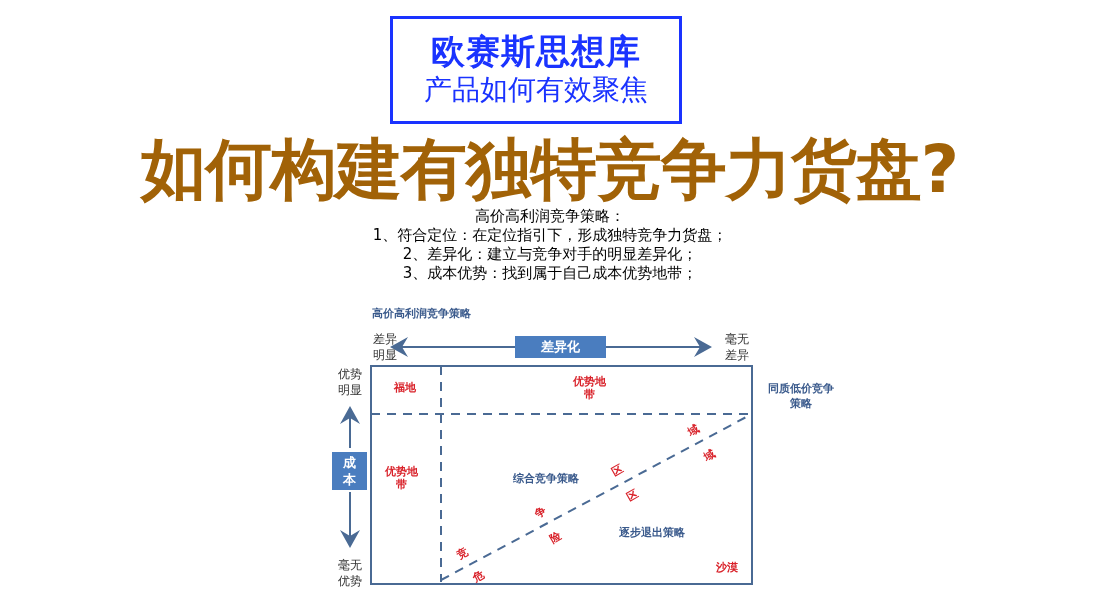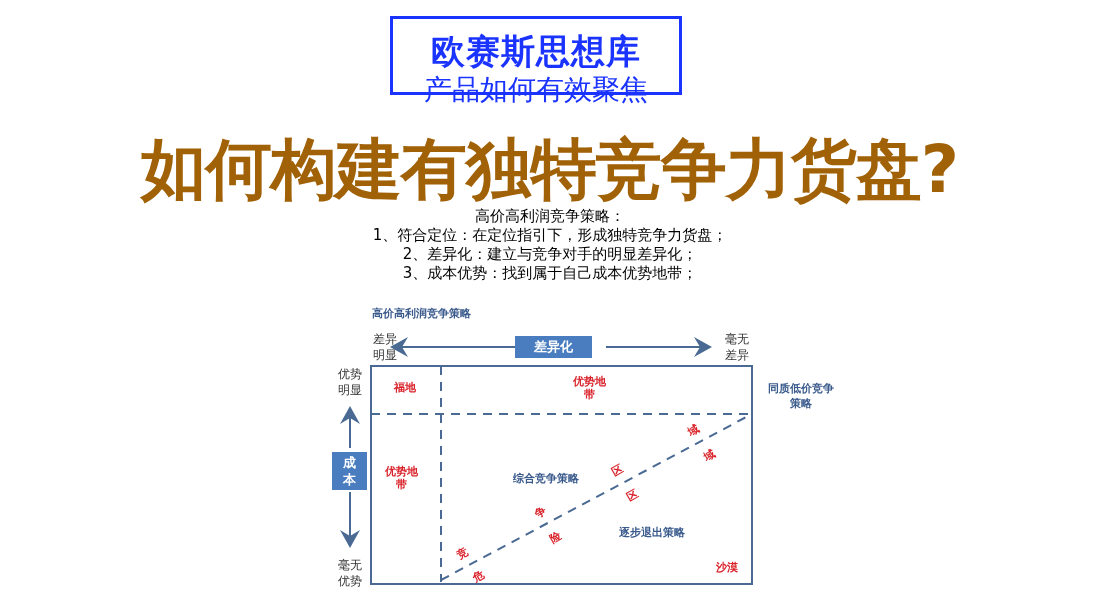--- a/index.html
+++ b/index.html
@@ -1,17 +1,17 @@
 <!DOCTYPE html>
 <html><head>
 <meta charset="utf-8">
 <style>
   html,body{margin:0;padding:0;background:#ffffff;}
   body{width:1099px;height:614px;position:relative;overflow:hidden;font-family:"DejaVu Sans","Liberation Sans",sans-serif;}
-  .brand-box{position:absolute;left:390px;top:16px;width:292px;height:79px;border:3px solid #1a33ff;box-sizing:border-box;text-align:center;color:#1a33ff;}
+  .brand-box{position:absolute;left:390px;top:16px;width:292px;height:108px;border:3px solid #1a33ff;box-sizing:border-box;text-align:center;color:#1a33ff;}
   .brand-title{font-size:34px;font-weight:bold;margin-top:12px;line-height:40px;letter-spacing:1px;}
   .brand-sub{font-size:28px;line-height:34px;margin-top:2px;}
   .main-title{position:absolute;left:0;top:128px;width:1099px;text-align:center;font-size:66px;font-weight:bold;color:#a16207;line-height:84px;letter-spacing:-1px;}
   .intro{position:absolute;left:300px;width:500px;text-align:center;font-size:15px;color:#000;line-height:19px;}
   .diagram{position:absolute;left:0;top:0;width:1099px;height:614px;}
   .lbl{position:absolute;font-size:12px;line-height:15px;color:#333;}
   .blue-lbl{color:#3a5a8c;font-weight:bold;font-size:11px;}
   .red-lbl{color:#d9222a;font-weight:bold;font-size:11px;}
   .badge{position:absolute;background:#4a7dbf;color:#fff;font-weight:bold;text-align:center;}
 </style>
@@ -48,21 +48,21 @@
 
     <line x1="441" y1="366" x2="441" y2="582" stroke="#4a6a94" stroke-width="2" stroke-dasharray="9,7"></line>
     <line x1="371" y1="414" x2="750" y2="414" stroke="#4a6a94" stroke-width="2" stroke-dasharray="9,7"></line>
     <line x1="441" y1="580" x2="750" y2="415" stroke="#4a6a94" stroke-width="2" stroke-dasharray="9,7"></line>
   </svg>
 
   <div class="lbl blue-lbl" style="left:372px;top:306px;">高价高利润竞争策略</div>
 
   <div class="lbl" style="left:373px;top:332px;">差异</div>
   <div class="lbl" style="left:373px;top:348px;">明显</div>
-  <div class="badge" style="left:515px;top:336px;width:77px;height:22px;line-height:22px;font-size:13px;">差异化</div>
+  <div class="badge" style="left:515px;top:336px;width:91px;height:22px;line-height:22px;font-size:13px;">差异化</div>
   <div class="lbl" style="left:725px;top:332px;">毫无</div>
   <div class="lbl" style="left:725px;top:348px;">差异</div>
 
   <div class="lbl" style="left:338px;top:367px;">优势</div>
   <div class="lbl" style="left:338px;top:383px;">明显</div>
   <div class="badge" style="left:332px;top:452px;width:35px;height:38px;font-size:13px;line-height:17px;padding-top:2px;box-sizing:border-box;">
     <div>成</div>
     <div>本</div>
   </div>
   <div class="lbl" style="left:338px;top:558px;">毫无</div>

